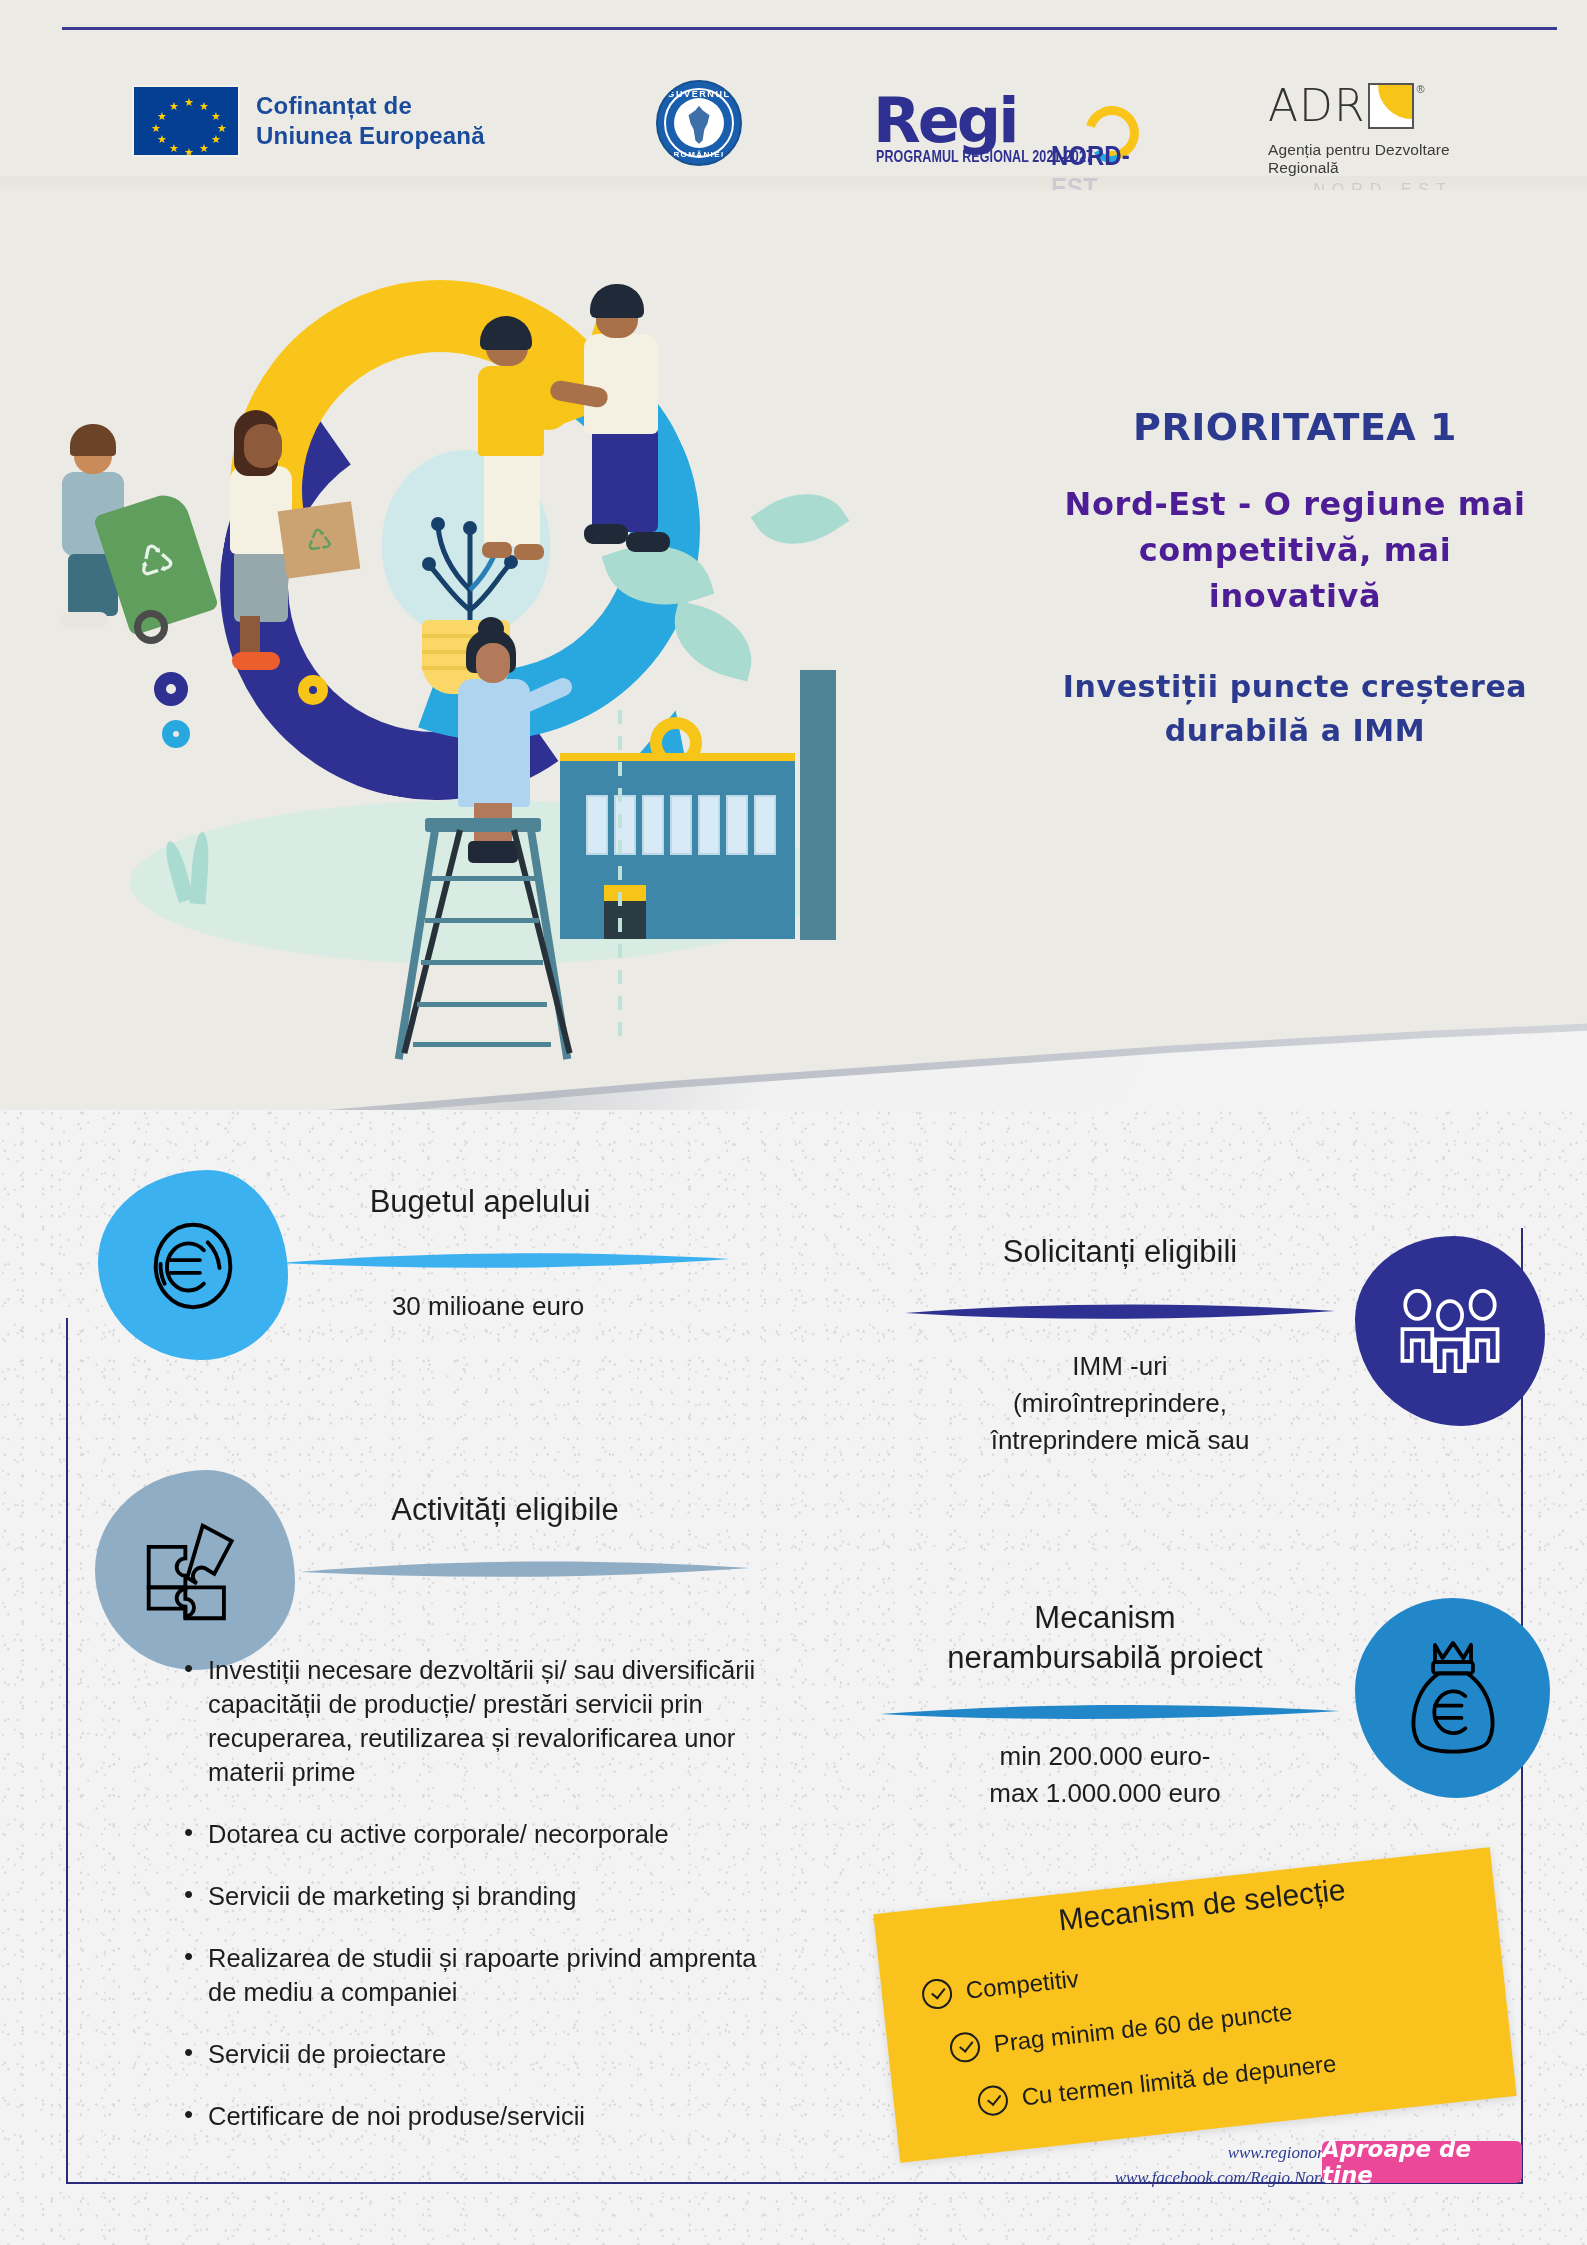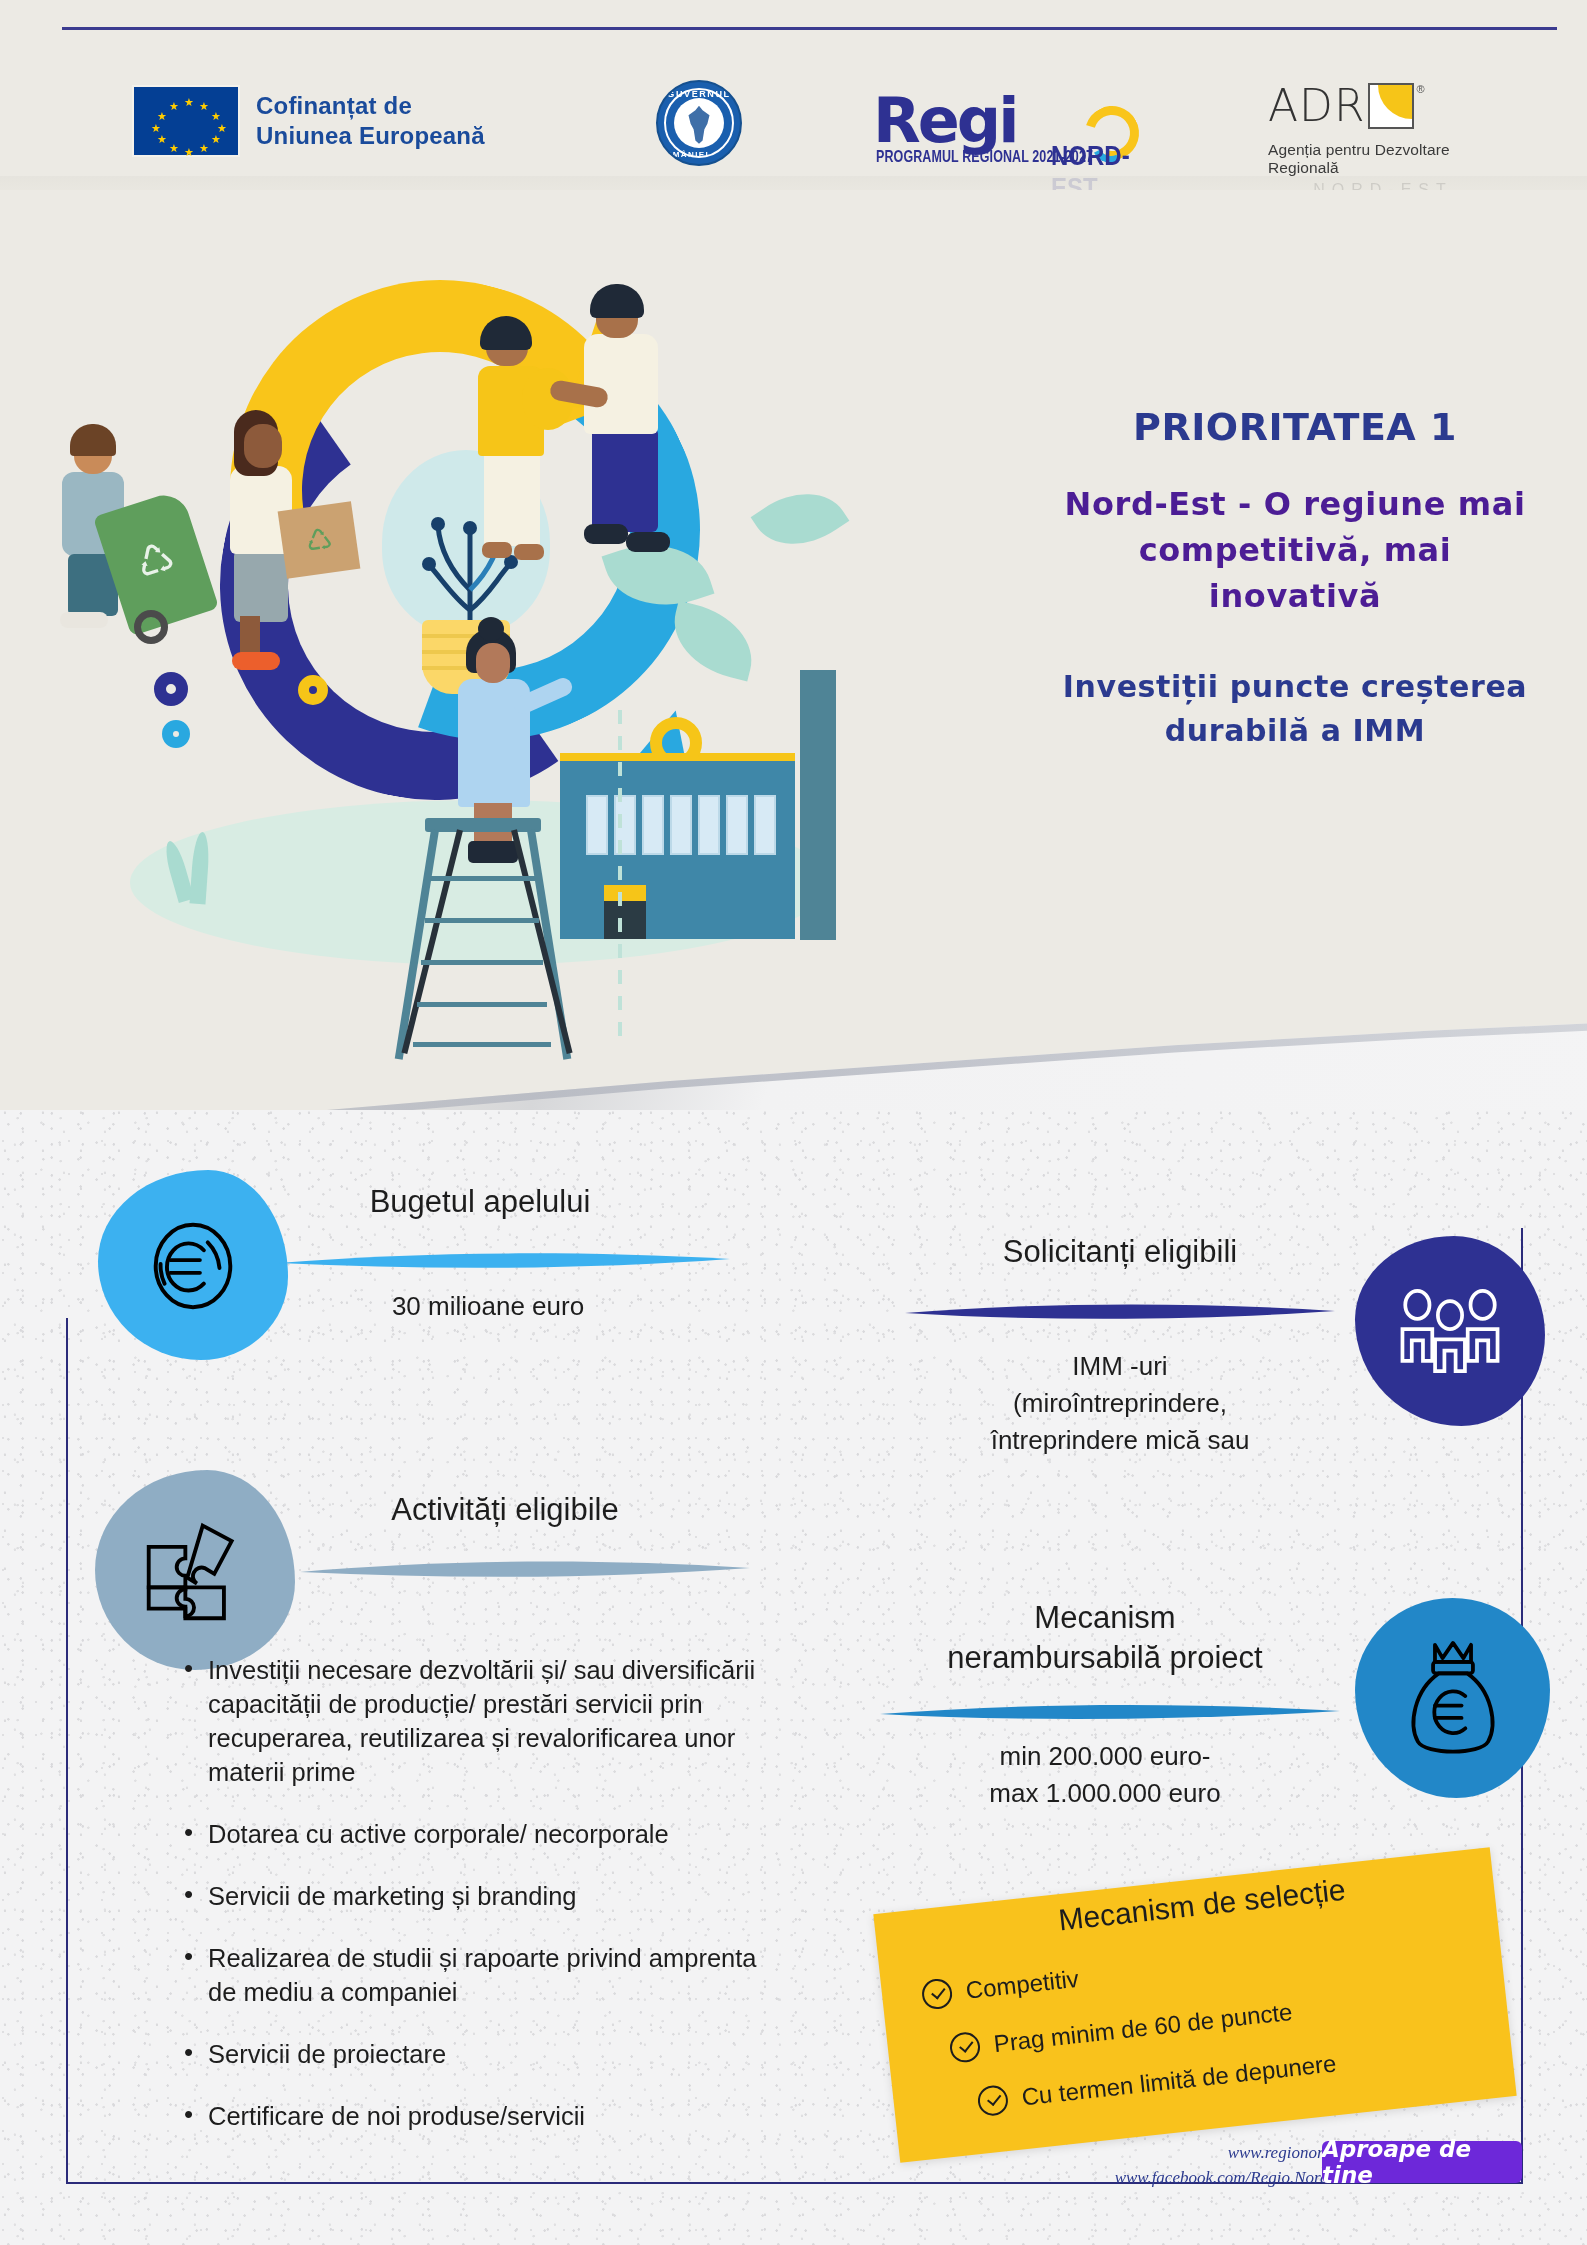--- a/index.html
+++ b/index.html
@@ -72,21 +72,21 @@
   .gov-seal .eagle {
     position: absolute; left: 50%; top: 52%; transform: translate(-50%,-50%);
     width: 30px; height: 38px; background: #3f6fa8;
     clip-path: polygon(50% 0%,62% 12%,85% 25%,78% 48%,68% 62%,62% 92%,50% 100%,38% 92%,32% 62%,22% 48%,15% 25%,38% 12%);
   }
   .gov-seal .txt {
     position: absolute; left: 0; right: 0; top: 7px; text-align: center;
     color: #ffffff; font-size: 9px; letter-spacing: 1.6px; font-weight: bold;
   }
   .gov-seal .txt2 {
-    position: absolute; left: 0; right: 0; bottom: 5px; text-align: left;
+    position: absolute; left: 0; right: 0; bottom: 5px; text-align: center;
     color: #ffffff; font-size: 8px; letter-spacing: 1.4px; font-weight: bold;
   }
 
   .logo-regio { position: absolute; left: 873px; top: 52px; width: 300px; height: 92px; }
   .regio-word {
     font-family: "DejaVu Sans", sans-serif;
     font-weight: bold; font-size: 62px; color: #2e3192; letter-spacing: -3px;
     position: absolute; left: 0; top: 2px;
   }
   .regio-ring {
@@ -343,21 +343,21 @@
   }
 
   
   .foot-urls {
     position: absolute; right: 218px; top: 2140px; text-align: right;
     font-size: 17px; color: #2b3a8f; font-style: italic; line-height: 25px;
     font-family: "Liberation Serif", serif;
   }
   .foot-badge {
     position: absolute; left: 1322px; top: 2141px; width: 200px; height: 42px;
-    background: #6d28d9; border-radius: 6px 6px 6px 6px;
+    background: #ec4899; border-radius: 6px 6px 6px 6px;
     display: flex; align-items: center; justify-content: center;
     color: #ffffff; font-size: 23px; font-style: italic; font-weight: bold;
     font-family: "DejaVu Sans", sans-serif;
   }
 </style>
 </head>
 <body>
 
 <div class="page">
 

